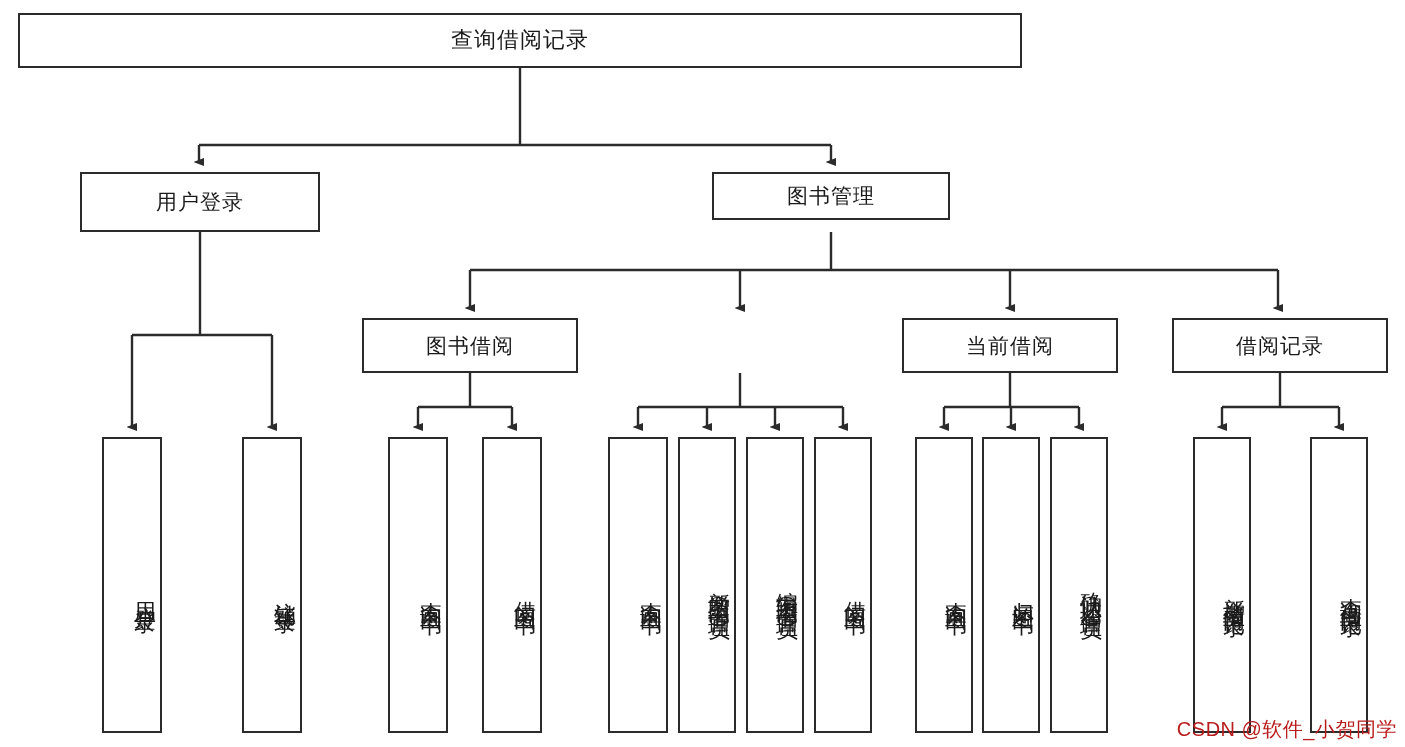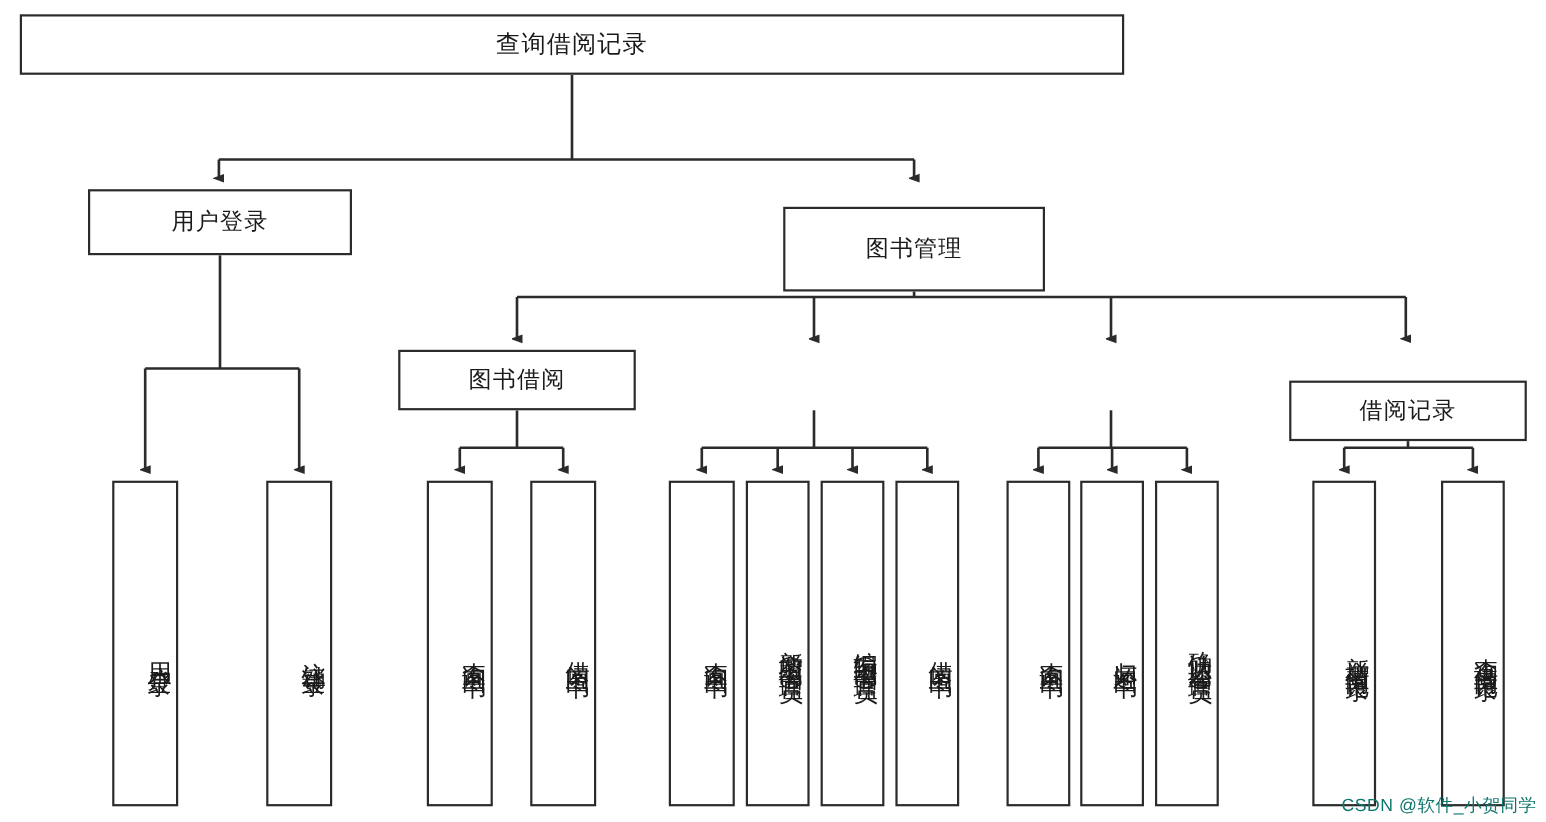--- a/index.html
+++ b/index.html
@@ -59,22 +59,22 @@
   }
   .node.vert .vtext {
     writing-mode: vertical-rl;
     text-orientation: upright;
     display: block;
   }
   .watermark {
     position: absolute;
     right: 8px;
     bottom: 4px;
-    font-size: 16px;
-    color: #0f766e;
+    font-size: 20px;
+    color: #b91c1c;
     white-space: nowrap;
     letter-spacing: 0.5px;
   }
 </style>
 </head>
 <body>
 
 <div id="canvas">
 
   <svg id="wires" viewBox="0 0 1405 747" width="1405" height="747">
@@ -127,28 +127,31 @@
     </g>
   </svg>
 
   <div class="node horiz root" style="left:18px; top:13px; width:1004px; height:55px;">
     <span>查询借阅记录</span>
   </div>
 
   <div class="node horiz" style="left:80px; top:172px; width:240px; height:60px;">
     <span>用户登录</span>
   </div>
-  <div class="node horiz" style="left:712px; top:188px; width:238px; height:77px;">
+  <div class="node horiz" style="left:712px; top:172px; width:238px; height:48px;">
     <span>图书管理</span>
   </div>
 
   <div class="node horiz" style="left:362px; top:318px; width:216px; height:55px;">
     <span>图书借阅</span>
   </div>
-  <div class="node horiz" style="left:1172px; top:318px; width:216px; height:55px;margin-top:28px;">
+  <div class="node horiz" style="left:902px; top:318px; width:216px; height:55px;">
+    <span>当前借阅</span>
+  </div>
+  <div class="node horiz" style="left:1172px; top:318px; width:216px; height:55px;">
     <span>借阅记录</span>
   </div>
 
   <div class="node vert" style="left:102px; top:437px; width:60px; height:296px;">
     <span class="vtext">用户登录</span>
   </div>
   <div class="node vert" style="left:242px; top:437px; width:60px; height:296px;">
     <span class="vtext">注销登录</span>
   </div>
 

